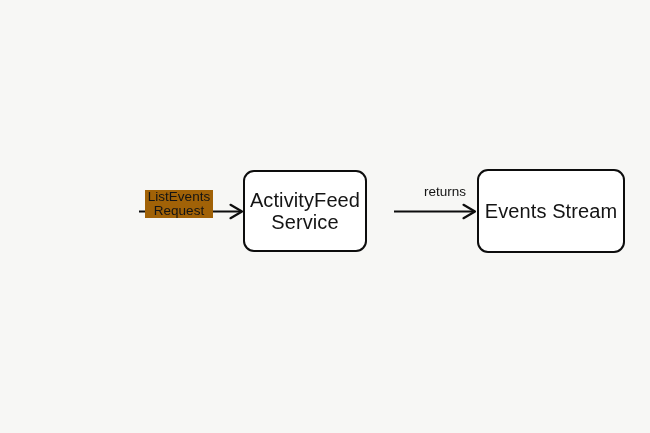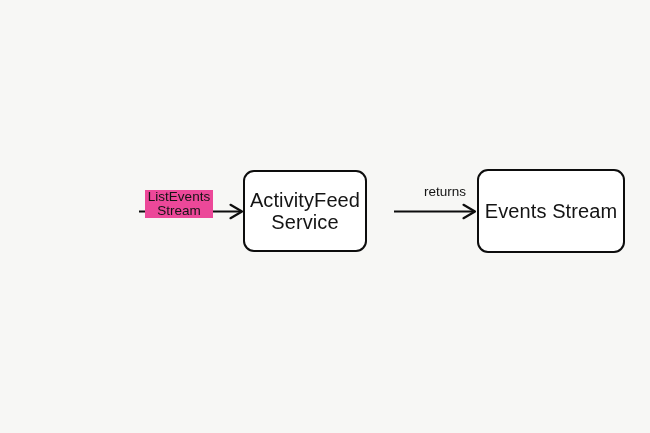--- a/index.html
+++ b/index.html
@@ -40,21 +40,21 @@
 
   .edges-svg {
     position: absolute;
     left: 0; top: 0;
     width: 650px;
     height: 433px;
     pointer-events: none;
   }
   .edge-label {
     position: absolute;
-    background: #ec4899;
+    background: #a16207;
     text-align: center;
     font-size: 13.5px;
     line-height: 14px;
     color: #141414;
   }
   .edge-label span { display: block; }
   #edge1-label { left: 145px; top: 190px; width: 68px; }
   #edge2-label { left: 415px; top: 185px; width: 60px; background: transparent; }
 </style>
 </head>
@@ -66,21 +66,21 @@
 
     <line x1="139" y1="211.5" x2="240.5" y2="211.5" stroke="#0d0d0d" stroke-width="2.2"></line>
     <polyline points="230.5,204.8 242,211.5 230.5,218.2" fill="none" stroke="#0d0d0d" stroke-width="2.2" stroke-linecap="round" stroke-linejoin="round"></polyline>
 
     <line x1="394" y1="211.5" x2="473.5" y2="211.5" stroke="#0d0d0d" stroke-width="2.2"></line>
     <polyline points="463.5,204.8 475,211.5 463.5,218.2" fill="none" stroke="#0d0d0d" stroke-width="2.2" stroke-linecap="round" stroke-linejoin="round"></polyline>
   </svg>
 
   <div class="edge-label" id="edge1-label">
     <span>ListEvents</span>
-    <span>Stream</span>
+    <span>Request</span>
   </div>
   <div class="edge-label" id="edge2-label">
     <span>returns</span>
   </div>
 
 
   <div class="node" id="node-service">
     <span class="node-label">ActivityFeed Service</span>
   </div>
 

